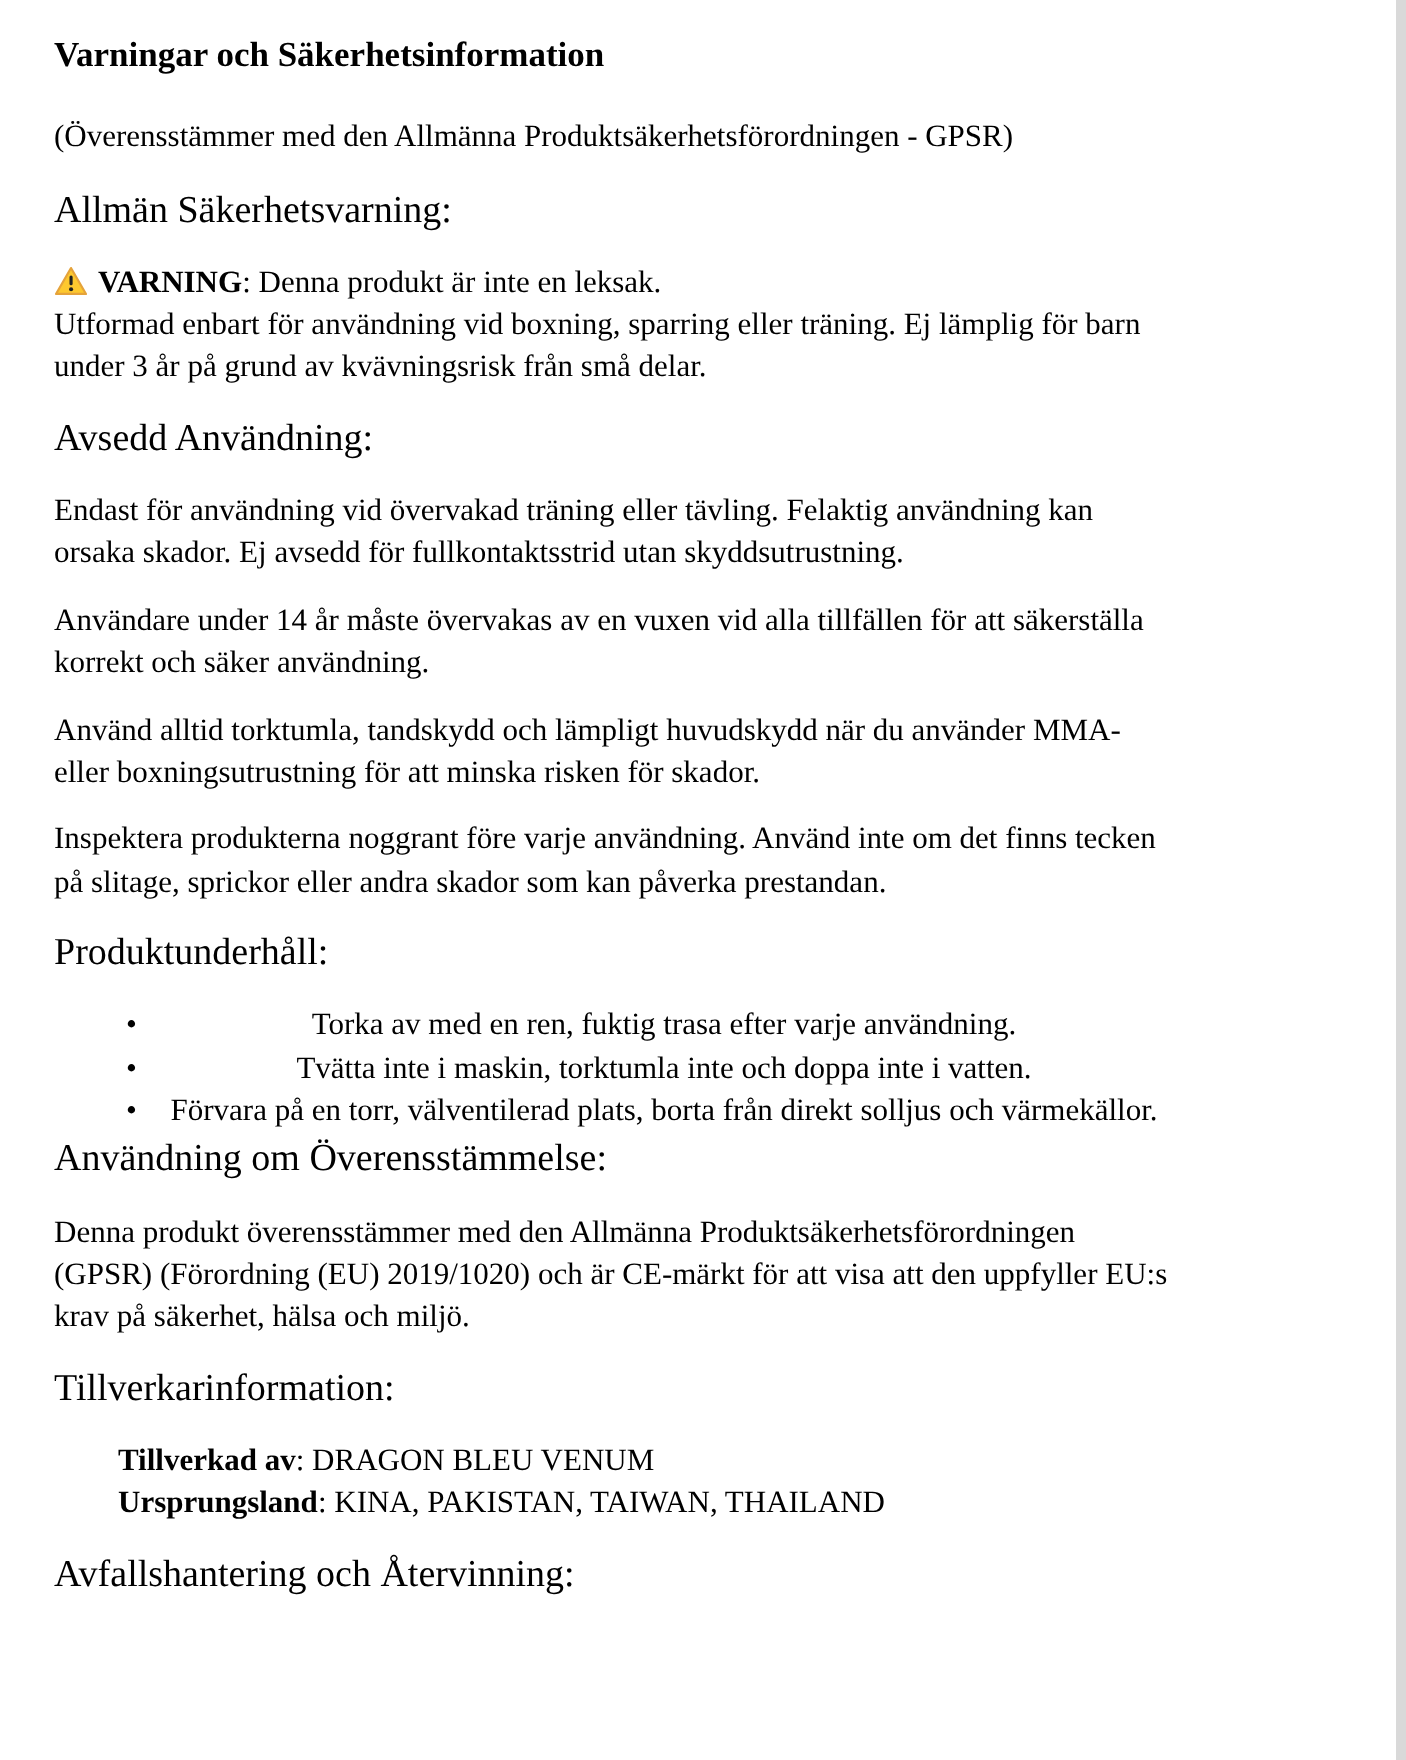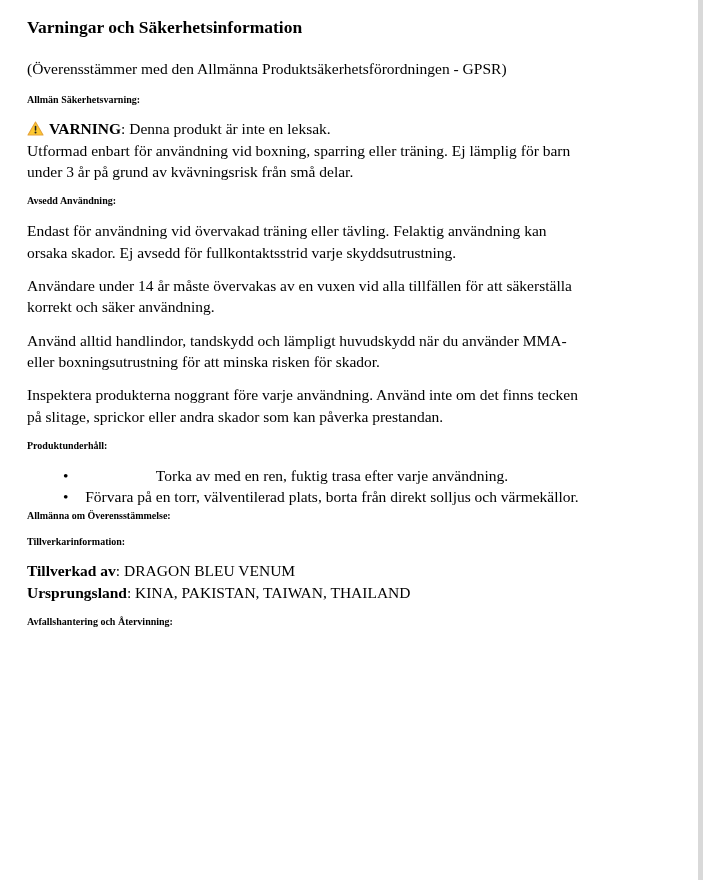--- a/index.html
+++ b/index.html
@@ -19,22 +19,22 @@
     font-size: 15.5px;
     line-height: 1.38;
   }
   .doc-title {
     font-size: 17.5px;
     font-weight: bold;
     margin: 0 0 19px 0;
   }
   .subtitle { margin: 12px 0 13px 0; }
   h2.sec-heading {
-    font-size: 10px;
-    font-weight: bold;
+    font-size: 19px;
+    font-weight: normal;
     margin: 0 0 12px 0;
     padding-top: 0;
   }
   p.body-text { margin: 0 0 12px 0; }
   .warn-line { margin: 0; }
   .warn-label { font-weight: bold; margin-top: 44px; }
   .warn-icon {
     display: inline-block;
     width: 17px;
     height: 15px;
@@ -53,21 +53,21 @@
     text-align: center;
   }
   ul.maint-list li::before {
     content: "\2022";
     position: absolute;
     left: 0;
     top: 0;
   }
   .mfr-row { margin: 0; }
   .mfr-label { font-weight: bold; }
-  .mfr-group { margin-bottom: 12px; }
+  .mfr-group { margin-bottom: 12px; margin-left: 32px; }
   .scrollbar-track {
     position: absolute;
     top: 0;
     right: 0;
     width: 5px;
     height: 880px;
     background: #d9d9d9;
   }
 </style>
 </head>
@@ -85,35 +85,37 @@
       <svg viewBox="0 0 24 22" width="17" height="15" aria-hidden="true">
         <path d="M12 1.5 L23 20.5 H1 Z" fill="#FDC82F" stroke="#E5A33B" stroke-width="1.6" stroke-linejoin="round"></path>
         <rect x="10.9" y="7" width="2.3" height="7.2" rx="1.1" fill="#202020"></rect>
         <circle cx="12.05" cy="17" r="1.5" fill="#202020"></circle>
       </svg>
     </span><span class="warn-label">VARNING</span><span>: Denna produkt är inte en leksak.</span>
   </p>
   <p class="body-text">Utformad enbart för användning vid boxning, sparring eller träning. Ej lämplig för barn under 3 år på grund av kvävningsrisk från små delar.</p>
 
   <h2 class="sec-heading">Avsedd Användning:</h2>
-  <p class="body-text">Endast för användning vid övervakad träning eller tävling. Felaktig användning kan orsaka skador. Ej avsedd för fullkontaktsstrid varje skyddsutrustning.</p>
+  <p class="body-text">Endast för användning vid övervakad träning eller tävling. Felaktig användning kan orsaka skador. Ej avsedd för fullkontaktsstrid utan skyddsutrustning.</p>
 
   <p class="body-text">Användare under 14 år måste övervakas av en vuxen vid alla tillfällen för att säkerställa korrekt och säker användning.</p>
 
-  <p class="body-text">Använd alltid handlindor, tandskydd och lämpligt huvudskydd när du använder MMA- eller boxningsutrustning för att minska risken för skador.</p>
+  <p class="body-text">Använd alltid torktumla, tandskydd och lämpligt huvudskydd när du använder MMA- eller boxningsutrustning för att minska risken för skador.</p>
 
   <p class="body-text">Inspektera produkterna noggrant före varje användning. Använd inte om det finns tecken på slitage, sprickor eller andra skador som kan påverka prestandan.</p>
 
   <h2 class="sec-heading">Produktunderhåll:</h2>
   <ul class="maint-list">
     <li>Torka av med en ren, fuktig trasa efter varje användning.</li>
+    <li>Tvätta inte i maskin, torktumla inte och doppa inte i vatten.</li>
     <li>Förvara på en torr, välventilerad plats, borta från direkt solljus och värmekällor.</li>
   </ul>
 
-  <h2 class="sec-heading">Allmänna om Överensstämmelse:</h2>
+  <h2 class="sec-heading">Användning om Överensstämmelse:</h2>
+  <p class="body-text">Denna produkt överensstämmer med den Allmänna Produktsäkerhetsförordningen (GPSR) (Förordning (EU) 2019/1020) och är CE-märkt för att visa att den uppfyller EU:s krav på säkerhet, hälsa och miljö.</p>
 
   <h2 class="sec-heading">Tillverkarinformation:</h2>
   <div class="mfr-group">
     <p class="mfr-row"><span class="mfr-label">Tillverkad av</span><span>: DRAGON BLEU VENUM</span></p>
     <p class="mfr-row"><span class="mfr-label">Ursprungsland</span><span>: KINA, PAKISTAN, TAIWAN, THAILAND</span></p>
   </div>
 
   <h2 class="sec-heading">Avfallshantering och Återvinning:</h2>
 
 </div>

